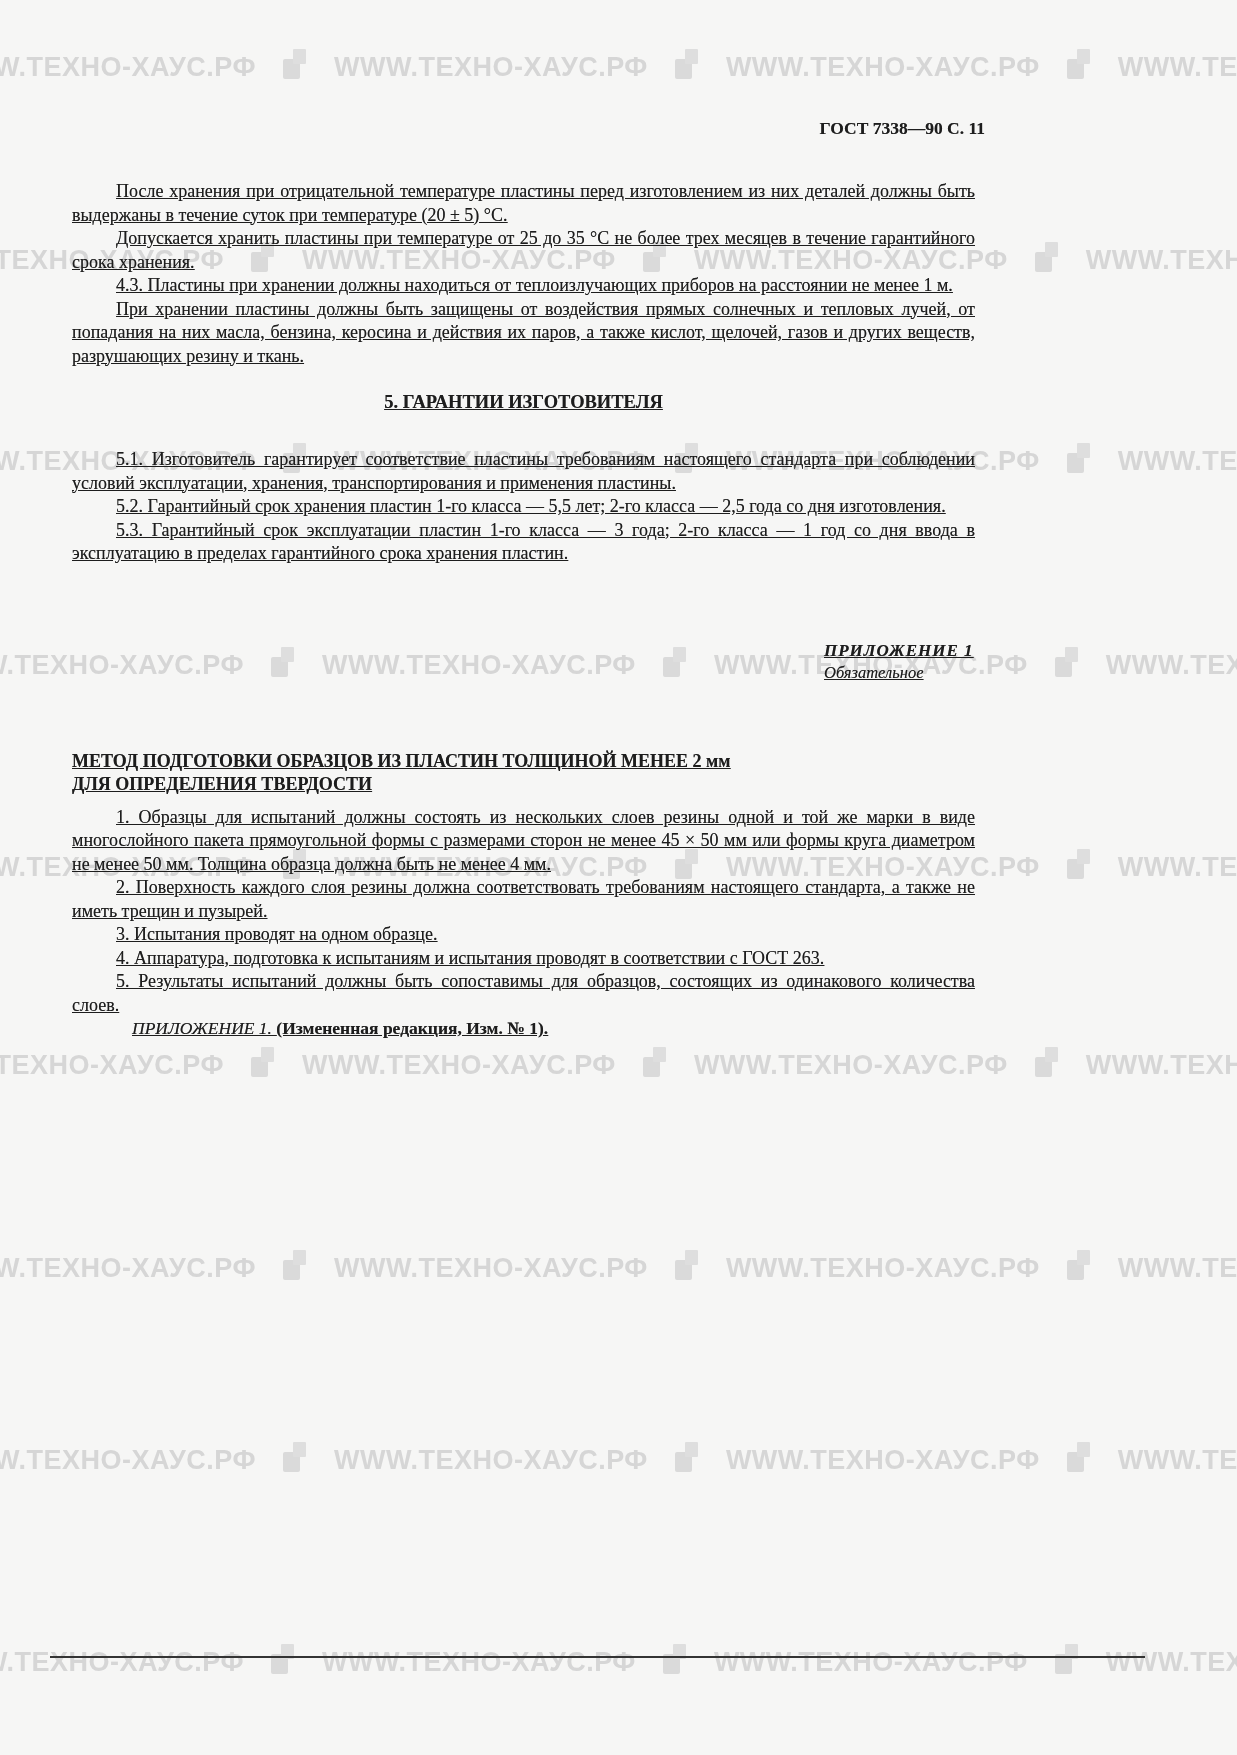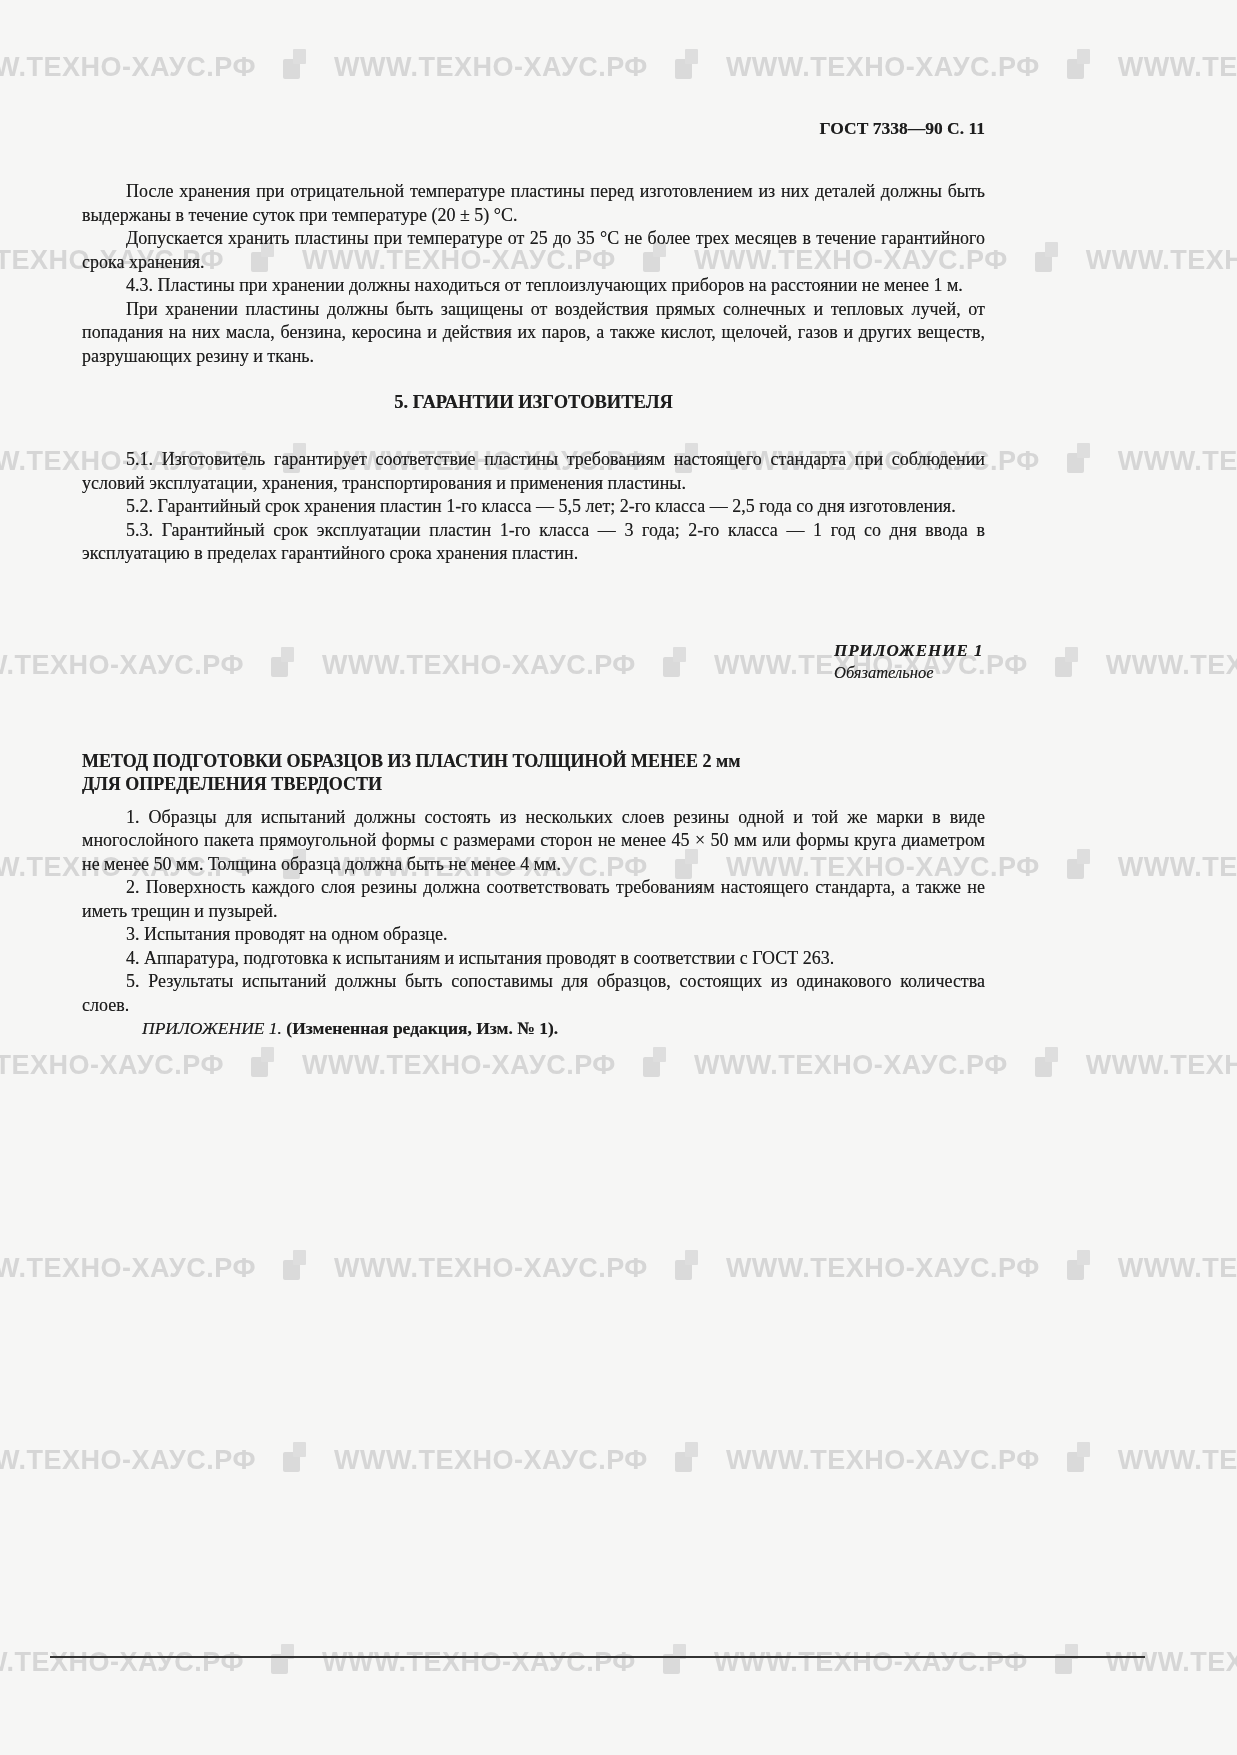--- a/index.html
+++ b/index.html
@@ -29,23 +29,23 @@
   .wm-icon{display:inline-block;flex:0 0 auto;}
   
   .ink{ text-shadow:0 0 0.6px rgba(20,20,20,0.55); }
   .page-header{
     position:absolute;top:118px;left:82px;width:903px;
     text-align:right;
     font-weight:700;font-size:17.5px;
     z-index:2;
   }
   .content{
-    position:absolute;top:180px;left:82px;width:903px;
+    position:absolute;top:180px;left:72px;width:903px;
     z-index:2;
-    font-size:18px;line-height:23.5px;
+    font-size:18px;line-height:23.5px;text-decoration:underline;
   }
   .content p{
     margin:0;
     text-indent:44px;
     text-align:justify;
   }
   .sec-title{
     margin:22px 0 34px 0;
     text-align:center;
     font-weight:700;

